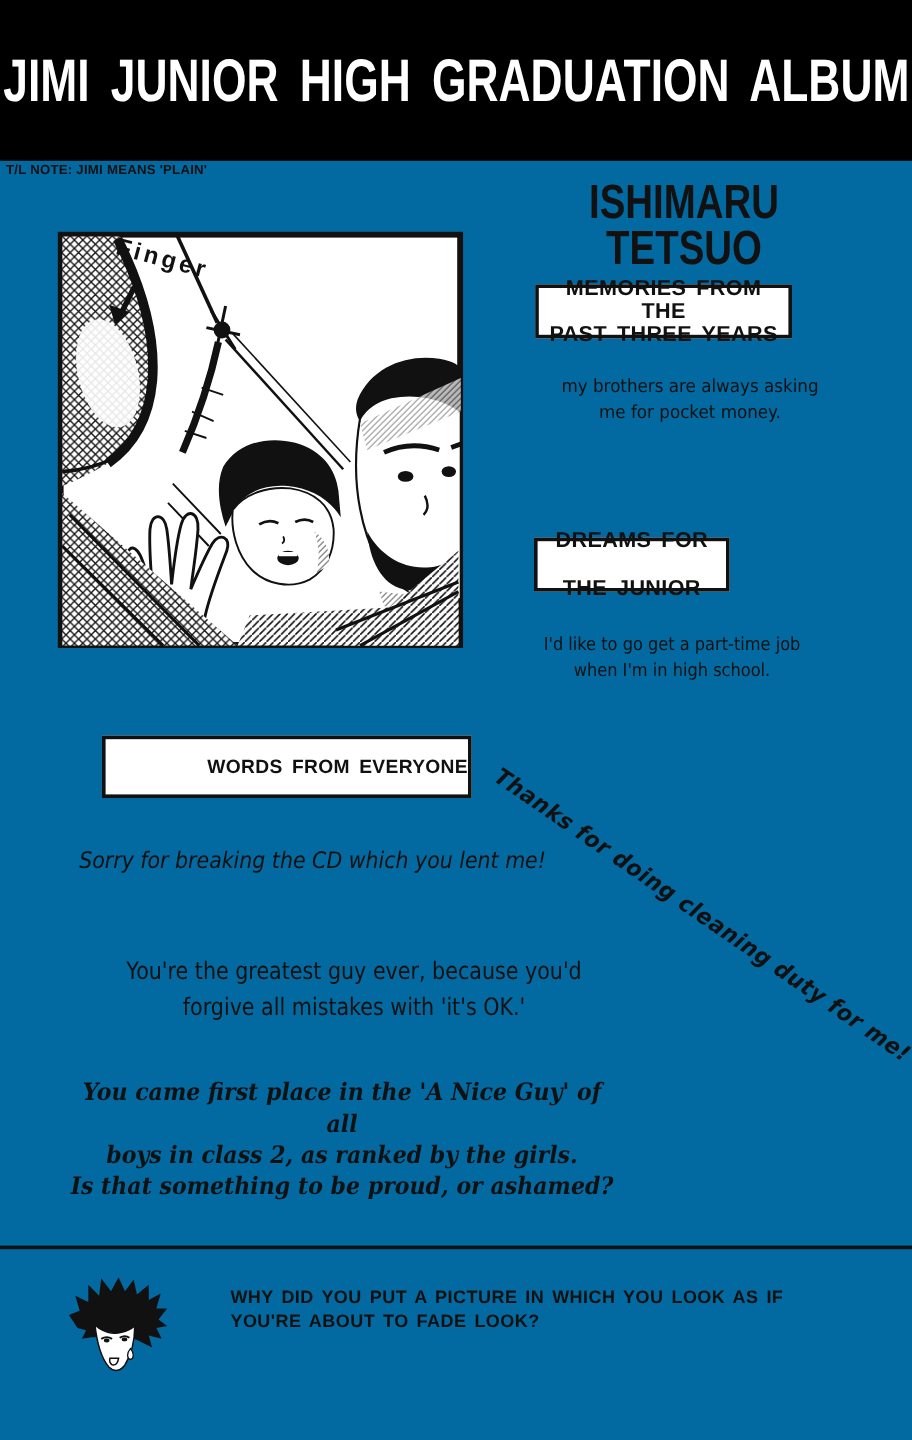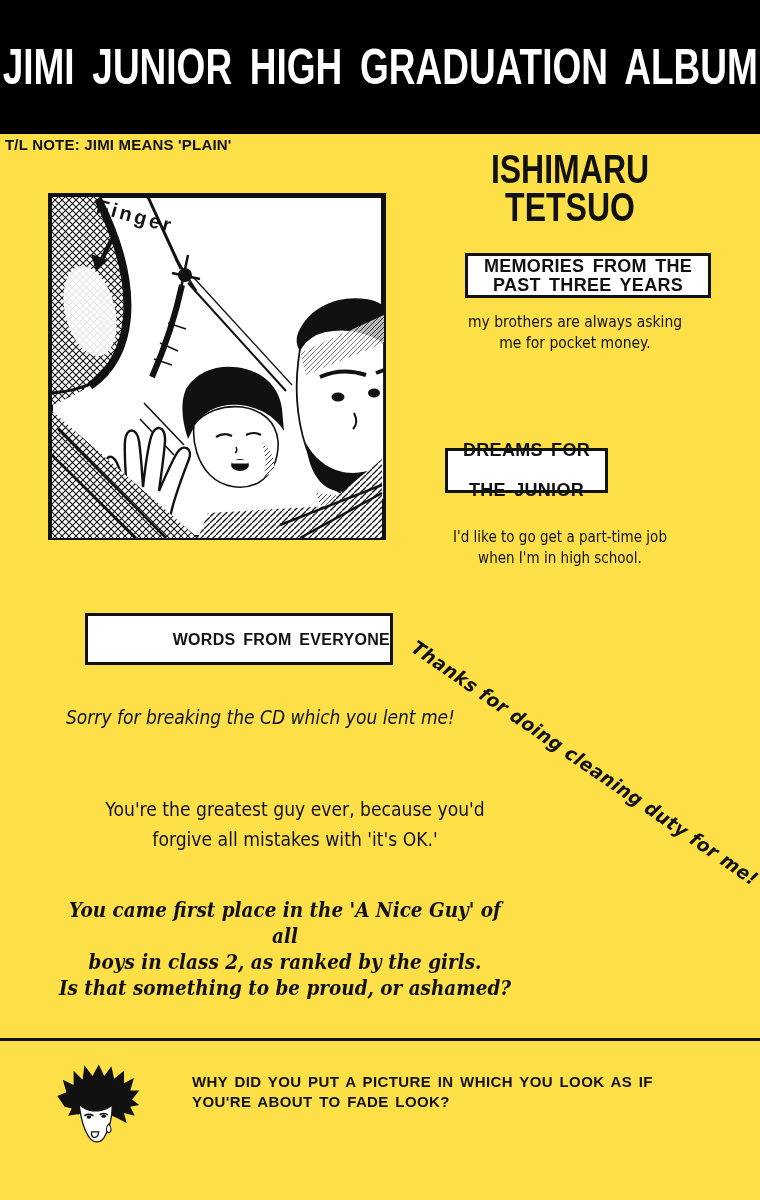--- a/index.html
+++ b/index.html
@@ -1,31 +1,31 @@
 <!DOCTYPE html>
 <html><head>
 <meta charset="utf-8">
 <style>
   html,body{margin:0;padding:0;background:#fff;}
-  .page{position:relative;width:760px;height:1200px;background:#fde047;overflow:hidden;
+  .page{position:relative;width:760px;height:1200px;background:#0369a1;overflow:hidden;
         font-family:"Liberation Sans",sans-serif;color:#111;}
   .abs{position:absolute;}
 
   
   .banner{left:0;top:0;width:760px;height:134px;background:#000;display:flex;align-items:center;justify-content:center;}
   .banner-title{color:#fff;font-weight:700;font-size:50px;white-space:nowrap;letter-spacing:0px;word-spacing:10px;
         transform:scaleX(0.74);transform-origin:center;}
-  .tl-note{left:5px;top:136px;font-size:15px;font-weight:700;letter-spacing:.2px;}
+  .tl-note{left:5px;top:136px;font-size:11px;font-weight:700;letter-spacing:.2px;}
 
   
   .student-name{left:447px;top:150px;width:246px;text-align:center;font-weight:700;font-size:40px;line-height:38px;
         transform:scaleX(0.8);transform-origin:center;}
   .head-box{border:3px solid #111;box-sizing:border-box;display:flex;flex-direction:column;align-items:center;justify-content:center;
         font-weight:700;font-size:18px;line-height:19px;text-align:center;letter-spacing:.3px;word-spacing:3px;background:#fff;}
-  .box-memories{left:465px;top:237px;width:246px;height:45px;margin-top:16px;}
+  .box-memories{left:446px;top:237px;width:214px;height:45px;}
   .box-dreams{left:445px;top:448px;width:163px;height:45px;gap:21px;}
   .box-words{left:85px;top:613px;width:308px;height:52px;font-size:16px;align-items:flex-end;}
 
   .hand{font-family:"DejaVu Sans",sans-serif;}
   .msg-brothers{left:455px;top:312px;width:240px;text-align:center;font-size:15px;line-height:21px;
         transform:scaleX(0.93);transform-origin:center;}
   .msg-ptj{left:425px;top:527px;width:270px;text-align:center;font-size:15px;line-height:21px;
         transform:scaleX(0.9);transform-origin:center;}
 
   

